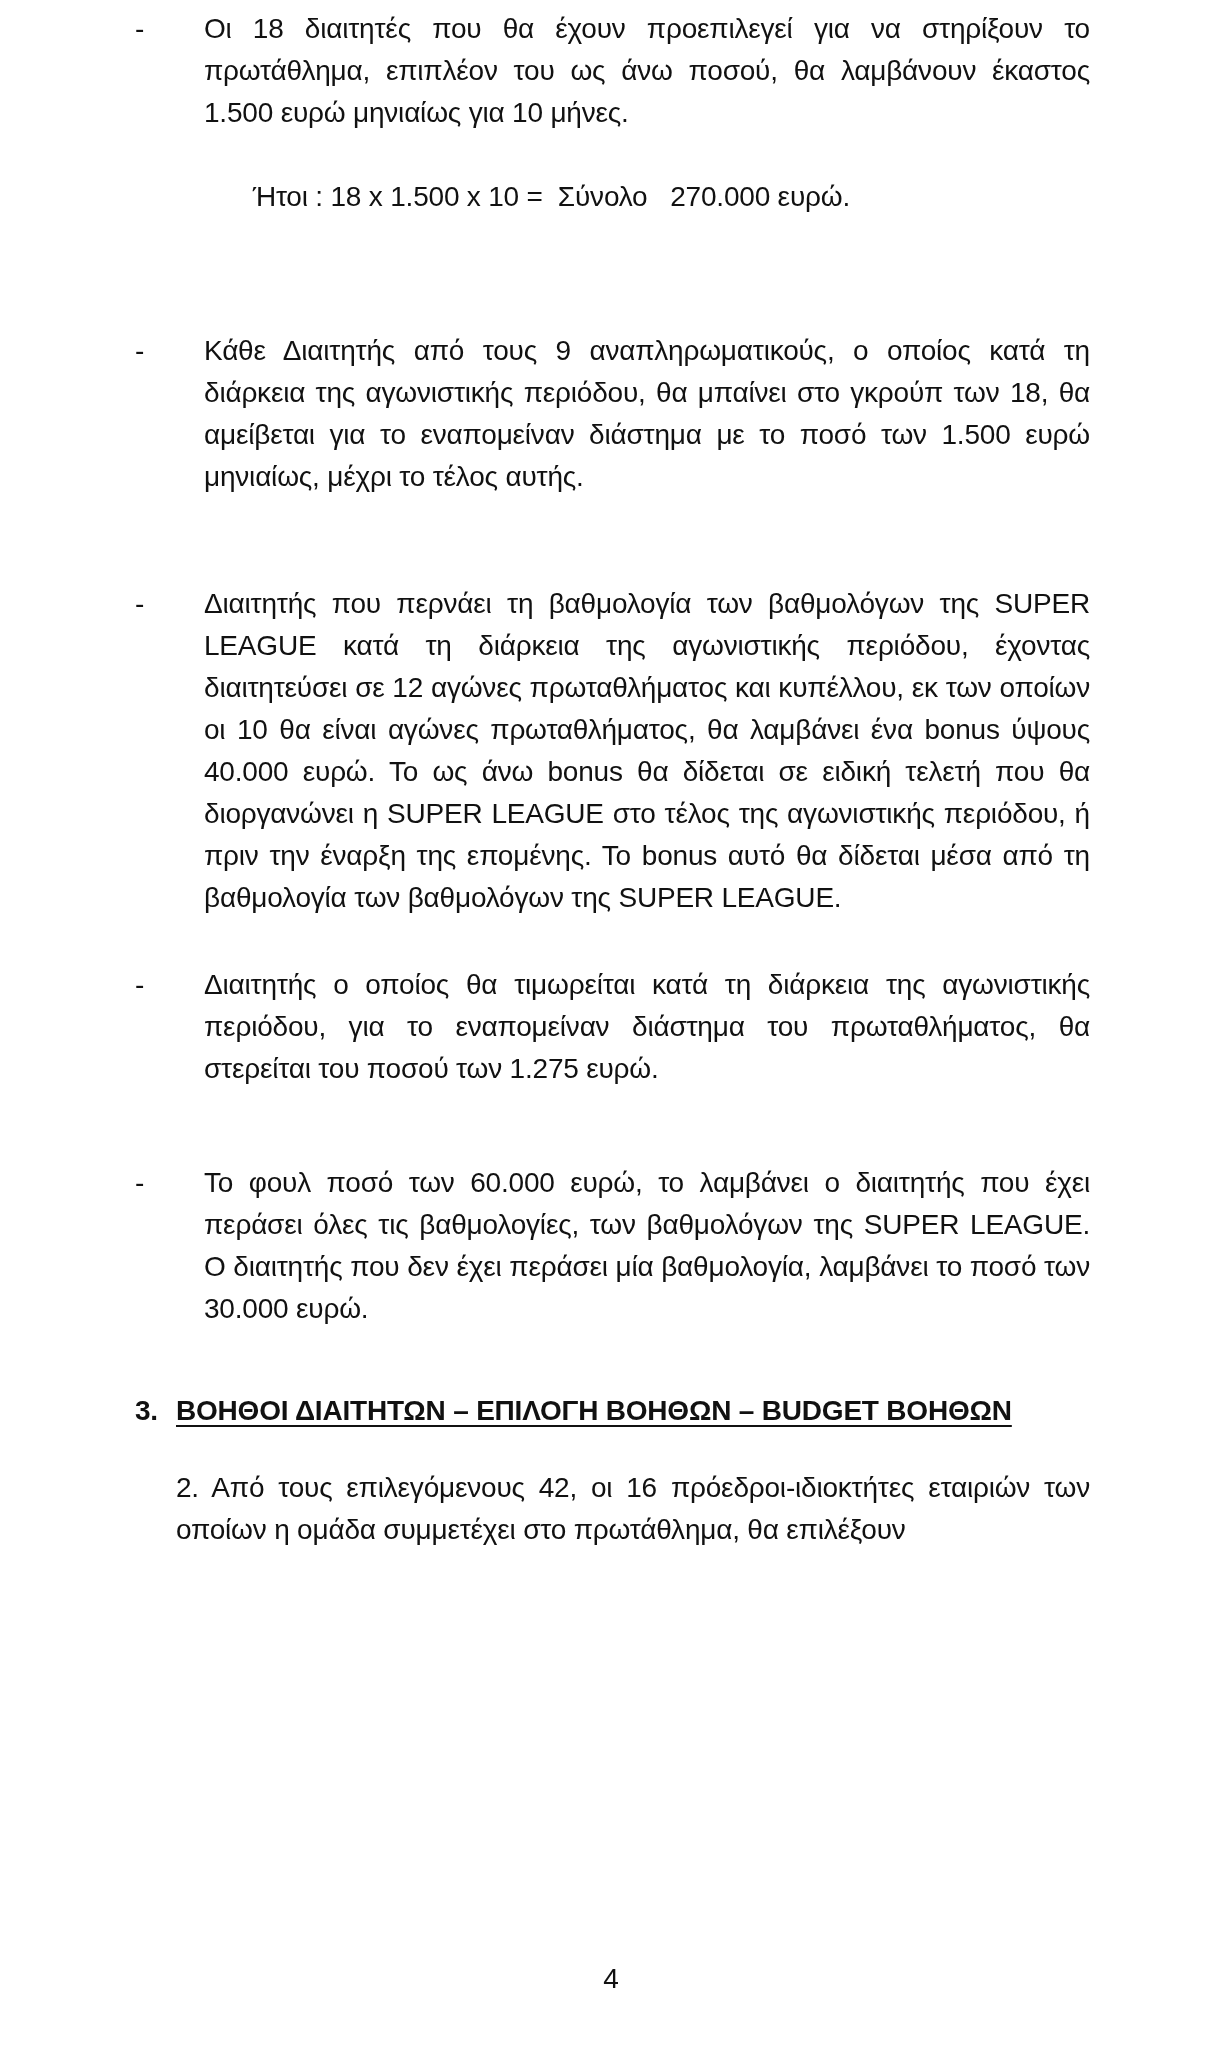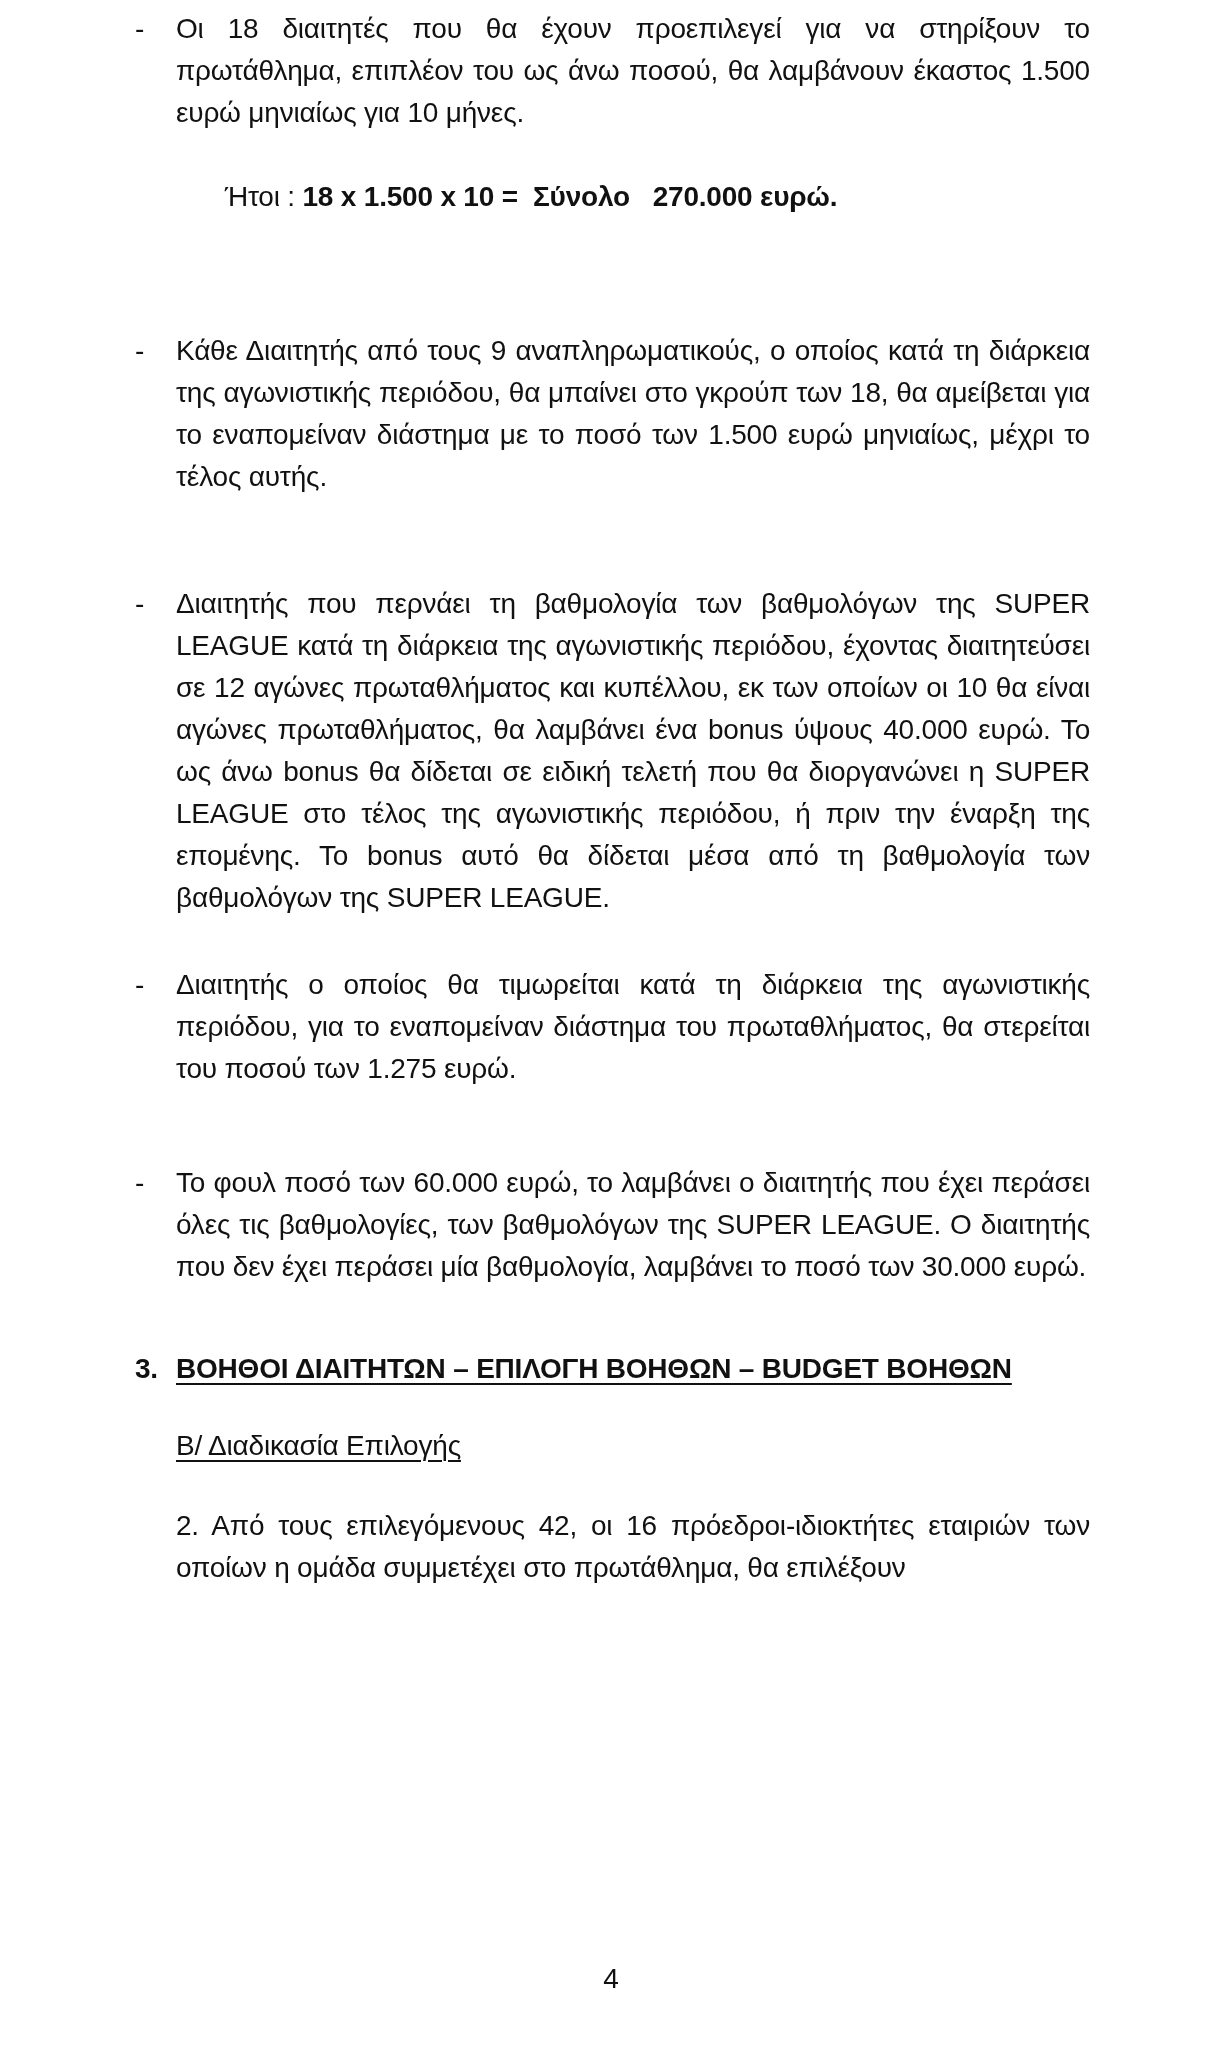--- a/index.html
+++ b/index.html
@@ -28,27 +28,28 @@
     display: flex;
     align-items: flex-start;
   }
   .bullet .dash {
     width: 41px;
     flex-shrink: 0;
   }
   .bullet .btext {
     flex: 1;
     text-align: justify;
+    margin-left: 28px;
   }
   .formula-line {
     margin-left: -12px;
     white-space: pre-wrap;
   }
   .formula-line .bold {
-    font-weight: bold;
+    font-weight: normal;
   }
   .mb-b1 { margin-bottom: 70px; }
   .mb-b2 { margin-bottom: 85px; }
   .mb-b3 { margin-bottom: 45px; }
   .mb-b4 { margin-bottom: 72px; }
   .mb-b5 { margin-bottom: 60px; }
   .section-heading {
     display: flex;
     align-items: flex-start;
     font-weight: bold;
@@ -120,20 +121,19 @@
     <span class="dash">-</span>
     <div class="btext">Το φουλ ποσό των 60.000 ευρώ, το λαμβάνει ο διαιτητής που έχει περάσει όλες τις βαθμολογίες, των βαθμολόγων της SUPER LEAGUE. Ο διαιτητής που δεν έχει περάσει μία βαθμολογία, λαμβάνει το ποσό των 30.000 ευρώ.</div>
   </div>
 
   <div class="section-heading">
     <span class="num">3.</span>
     <span class="title">ΒΟΗΘΟΙ ΔΙΑΙΤΗΤΩΝ – ΕΠΙΛΟΓΗ ΒΟΗΘΩΝ – BUDGET ΒΟΗΘΩΝ</span>
   </div>
 
 
-  <div class="subheading-b">Β/ Διαδικασία Επιλογής</div>
 
 
   <div class="indent-block point-2">2. Από τους επιλεγόμενους 42, οι 16 πρόεδροι-ιδιοκτήτες εταιριών των οποίων η ομάδα συμμετέχει στο πρωτάθλημα, θα επιλέξουν</div>
 
 </div>
 
 <div class="page-number">4</div>
 
 </body></html>

